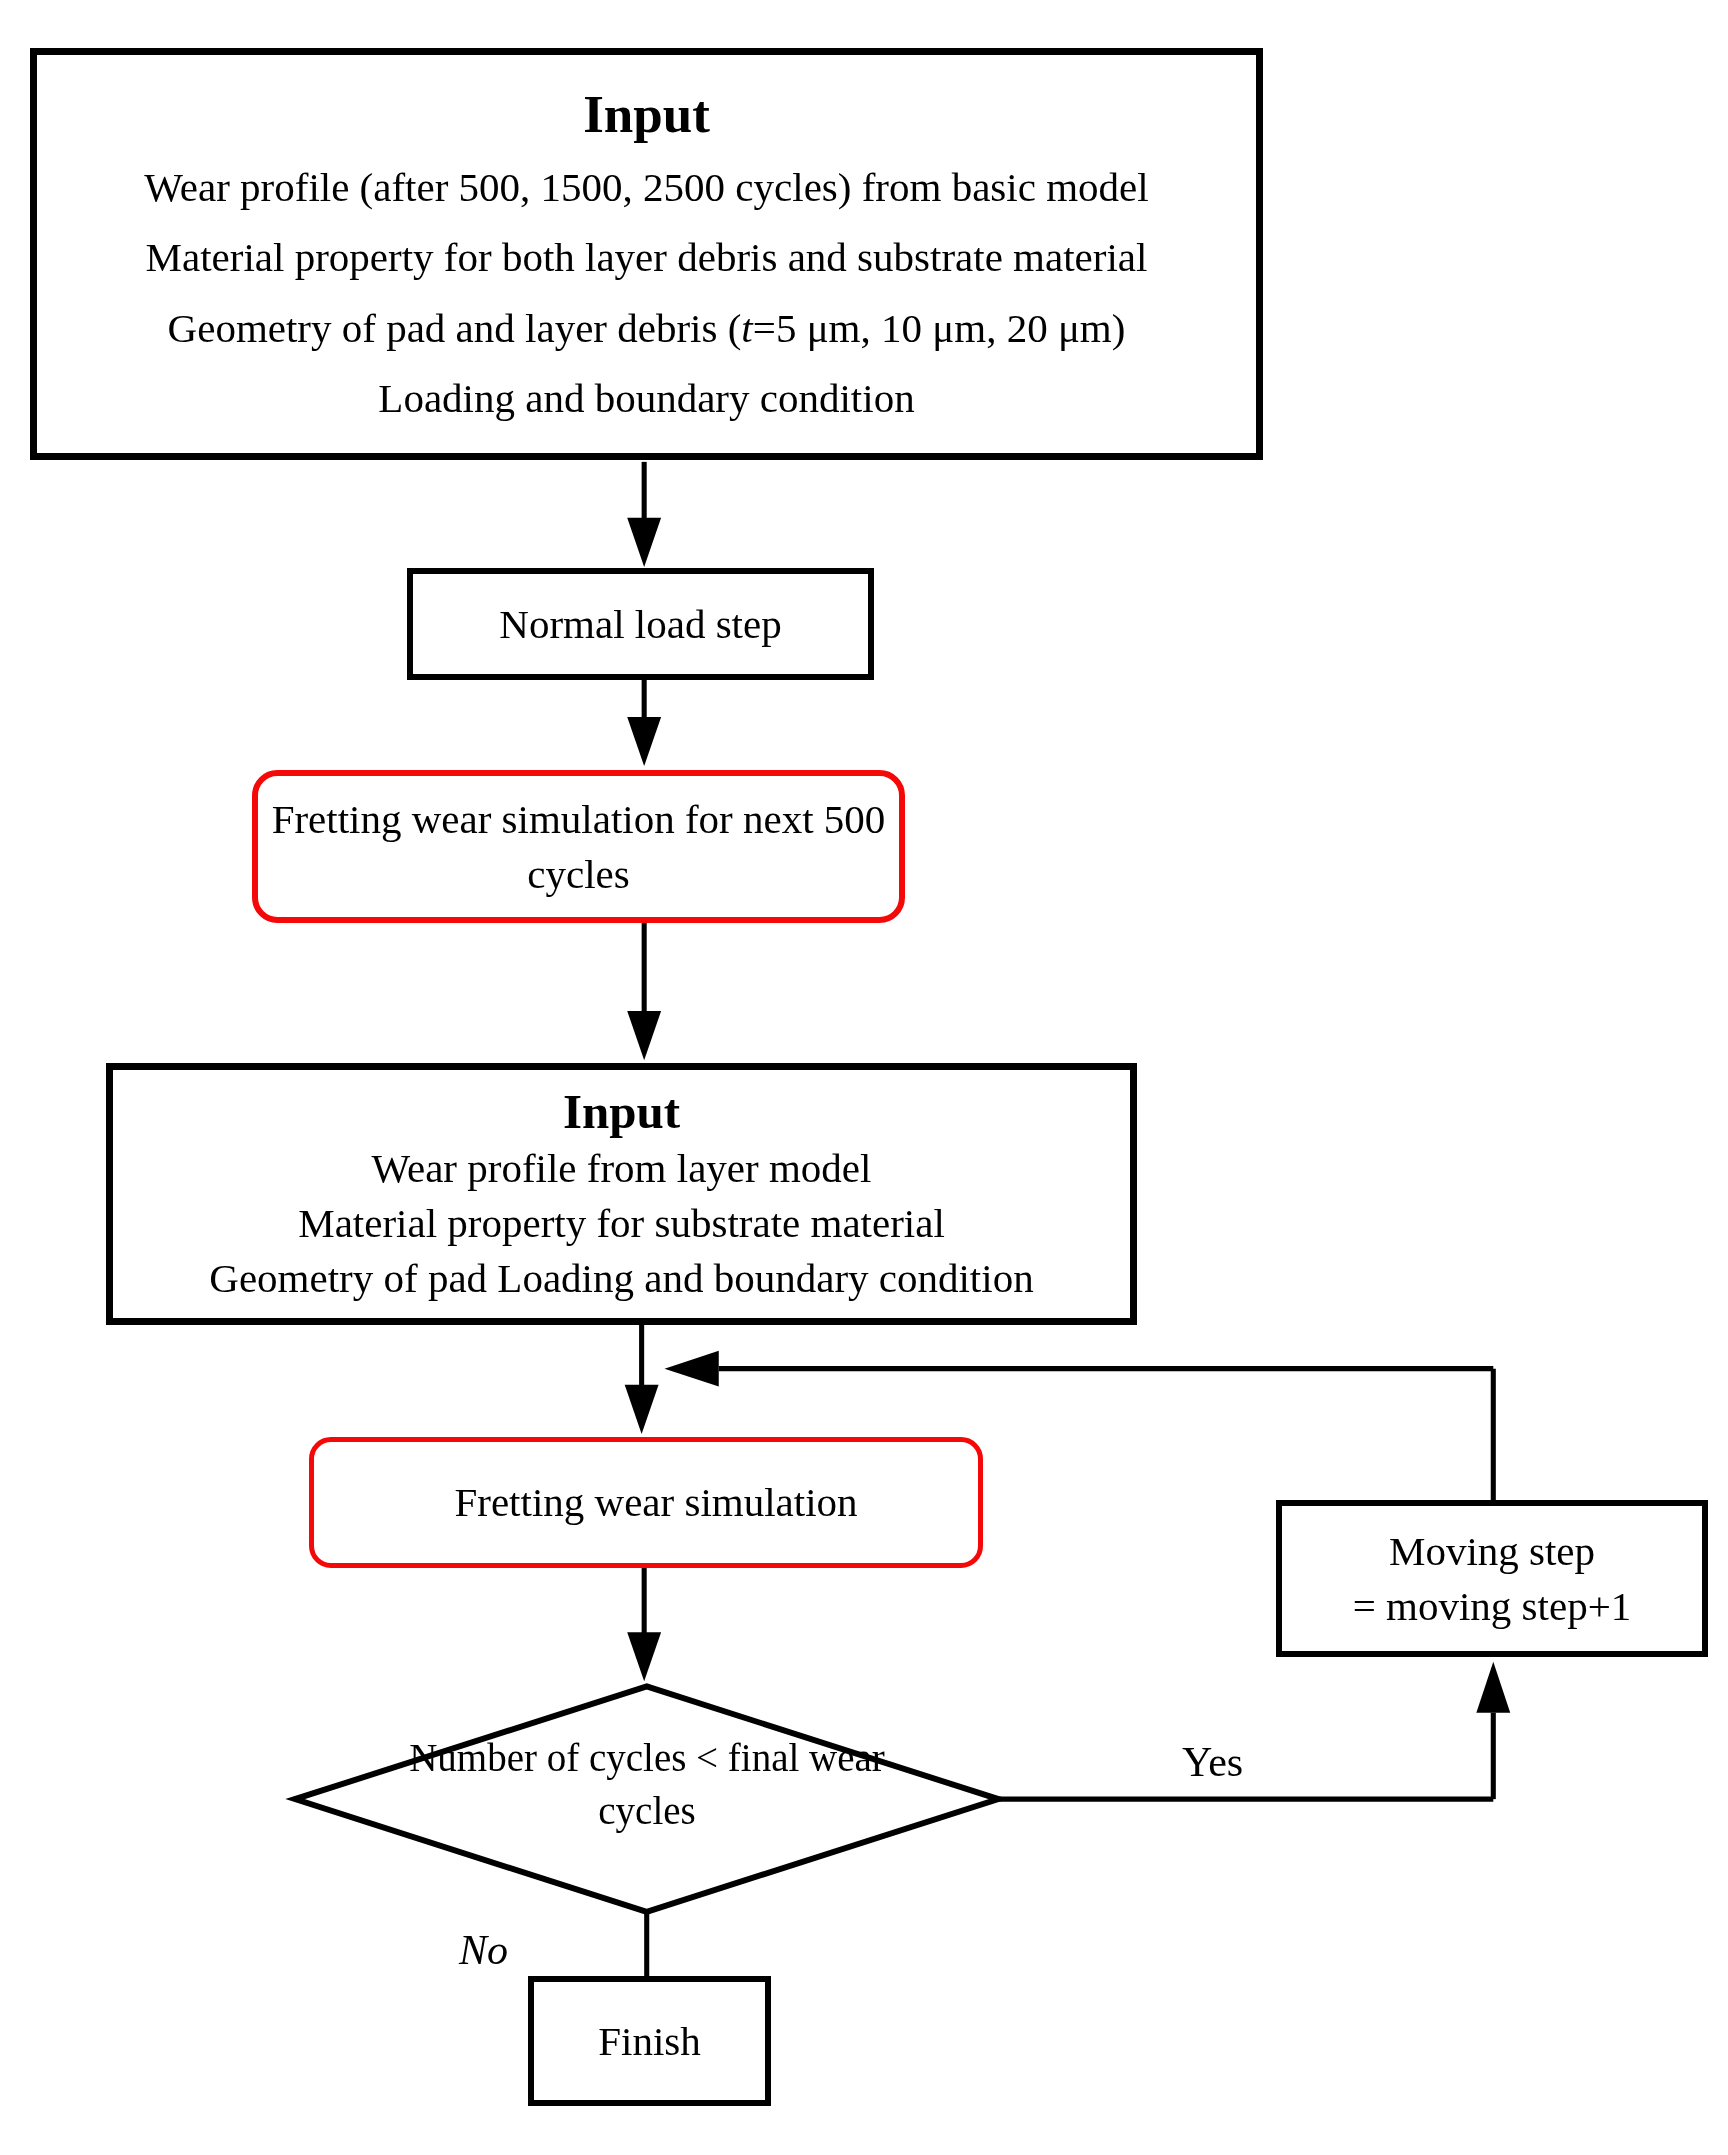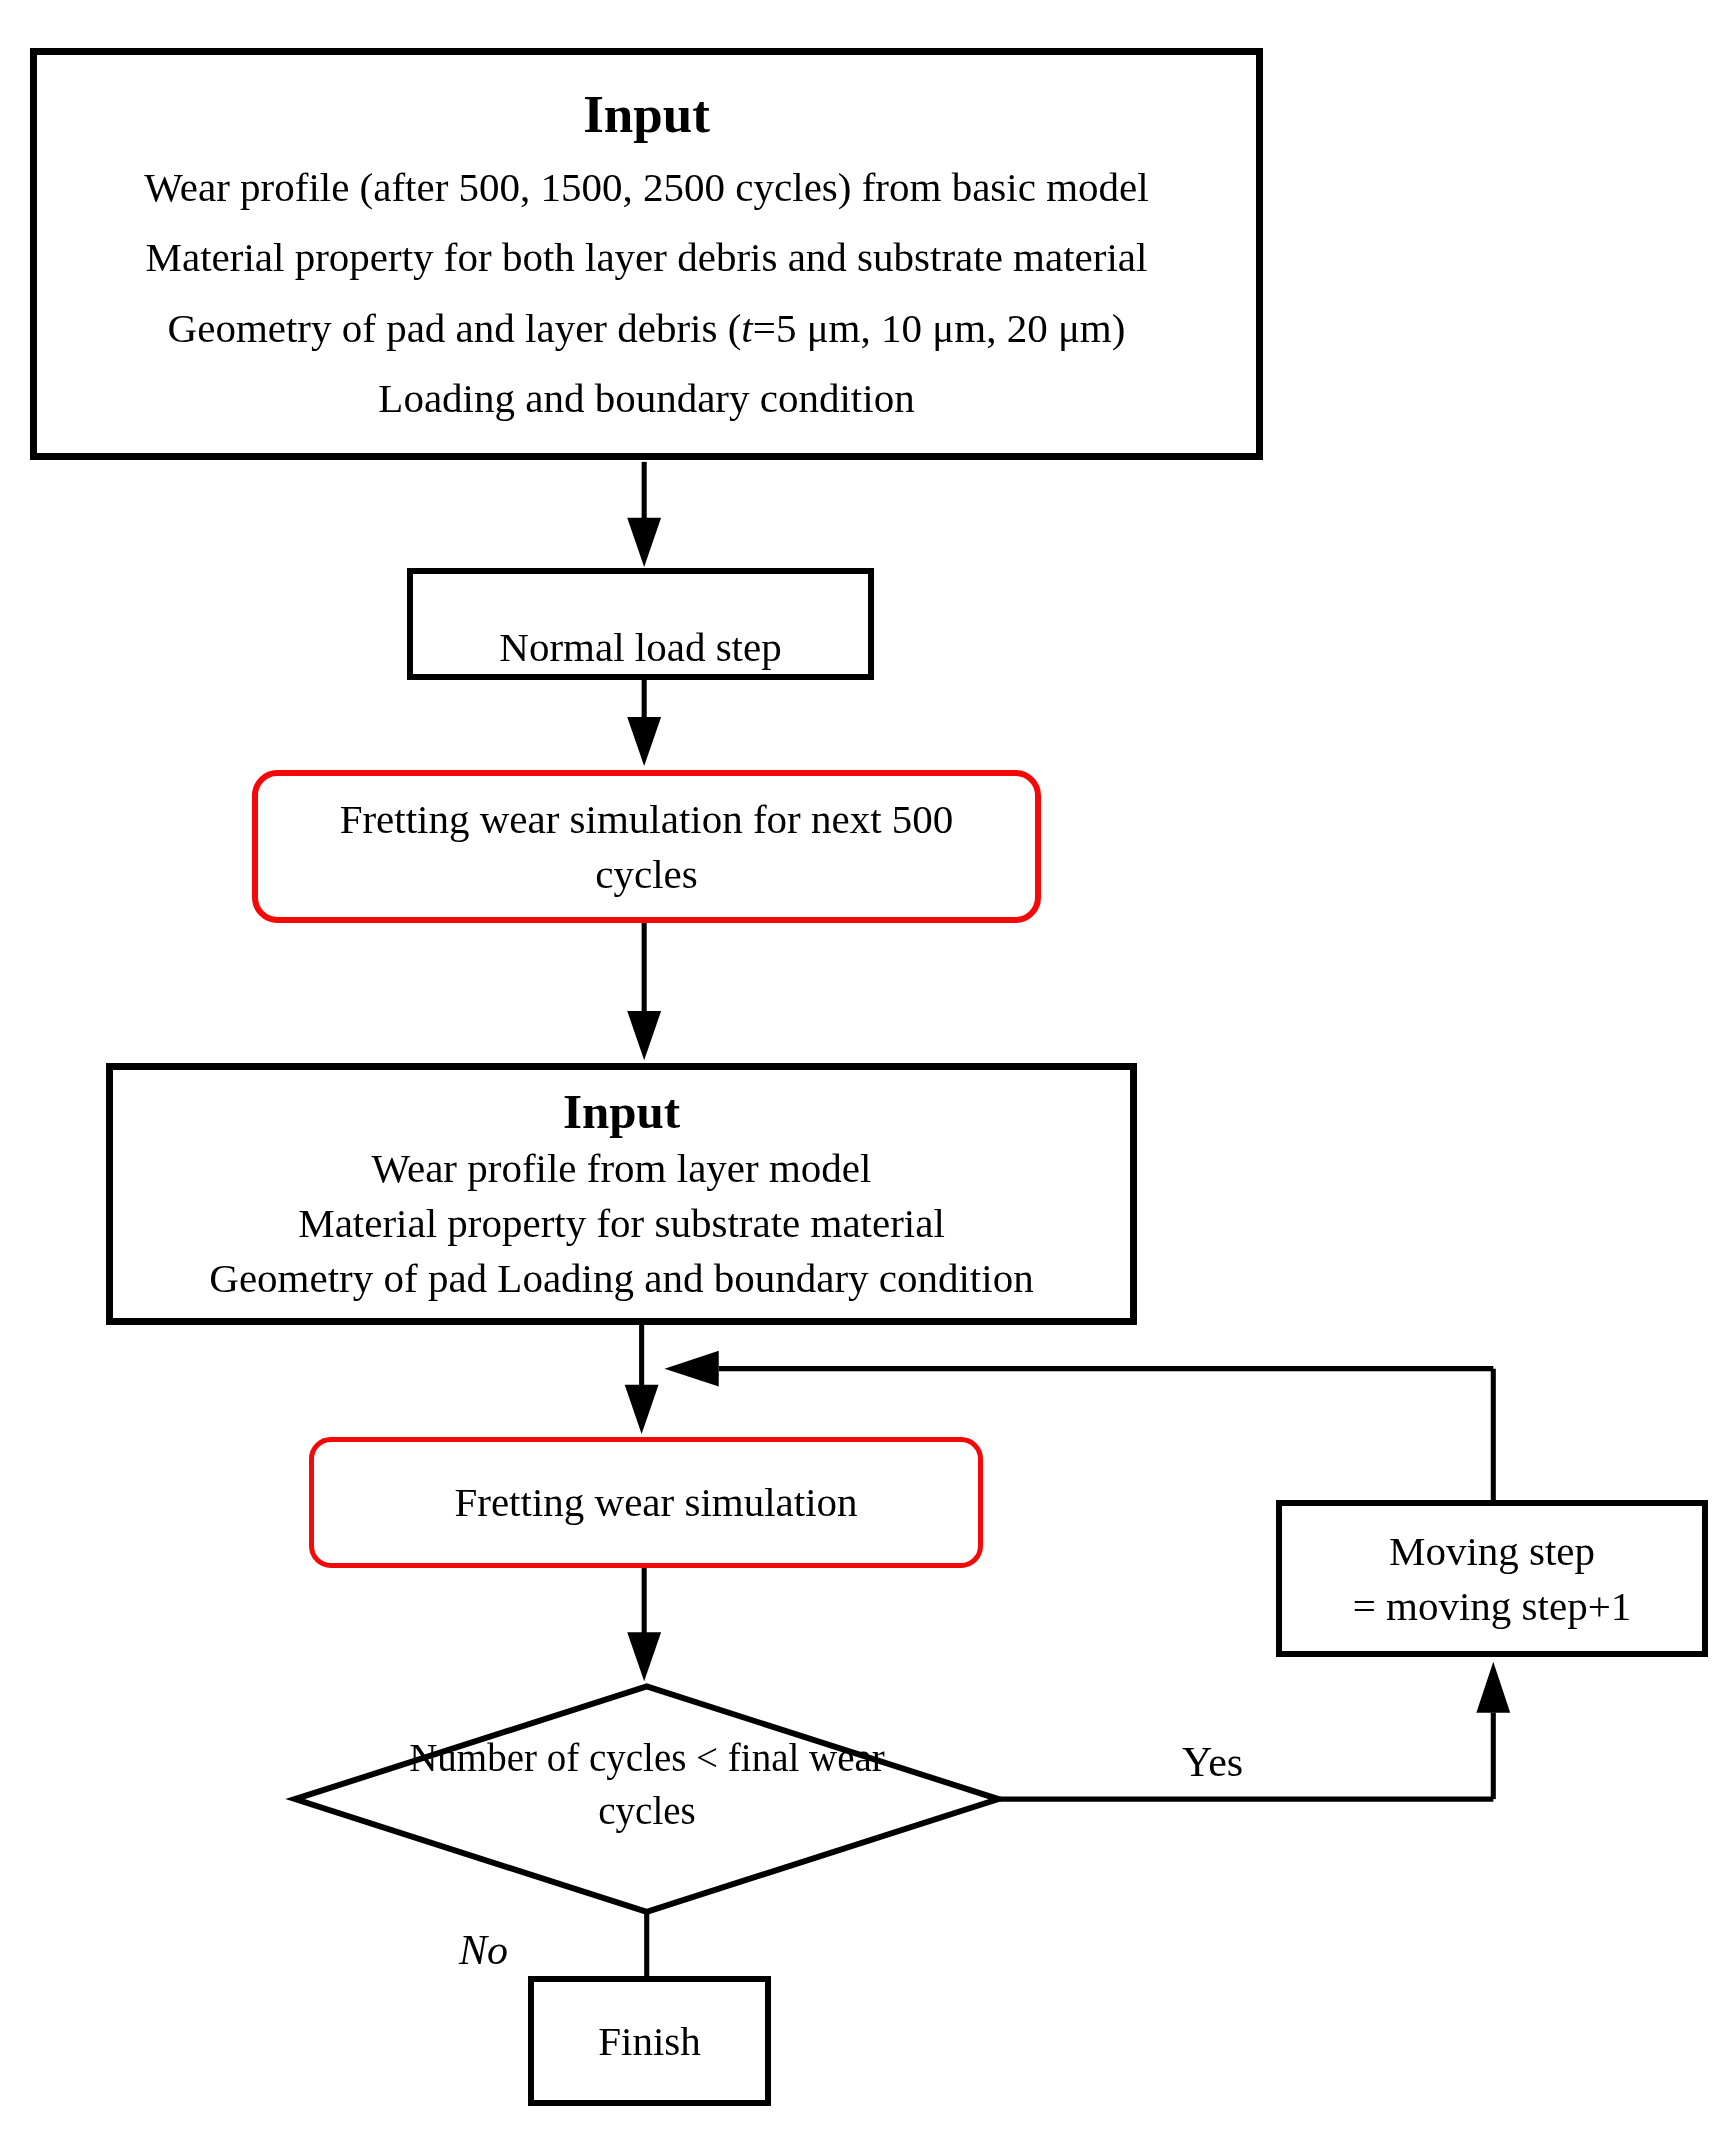--- a/index.html
+++ b/index.html
@@ -56,25 +56,25 @@
   </svg>
 
   <div class="node thick input-box" style="left:30px; top:20.3px; width:1233px; height:412px;">
     <div class="title">Input</div>
     <div class="body-text">Wear profile (after 500, 1500, 2500 cycles) from basic model</div>
     <div class="body-text">Material property for both layer debris and substrate material</div>
     <div class="body-text"><span>Geometry of pad and layer debris (</span><span class="var-italic">t</span><span>=5 μm, 10 μm, 20 μm)</span></div>
     <div class="body-text">Loading and boundary condition</div>
   </div>
 
-  <div class="node rect body-text" style="left:407px; top:540px; width:467px; height:112px;justify-content:flex-end;">
+  <div class="node rect body-text" style="left:407px; top:540px; width:467px; height:112px;">
     <div>Normal load step</div>
   </div>
 
-  <div class="node redbox body-text" style="left:252px; top:742px; width:789px; height:153px;">
+  <div class="node redbox body-text" style="left:252px; top:742px; width:653px; height:153px;">
     <div>Fretting wear simulation for next 500</div>
     <div>cycles</div>
   </div>
 
   <div class="node thick input-box" style="left:106px; top:1035px; width:1031px; height:262px;">
     <div class="title" style="font-size:49px;">Input</div>
     <div class="body-text">Wear profile from layer model</div>
     <div class="body-text">Material property for substrate material</div>
     <div class="body-text">Geometry of pad Loading and boundary condition</div>
   </div>

